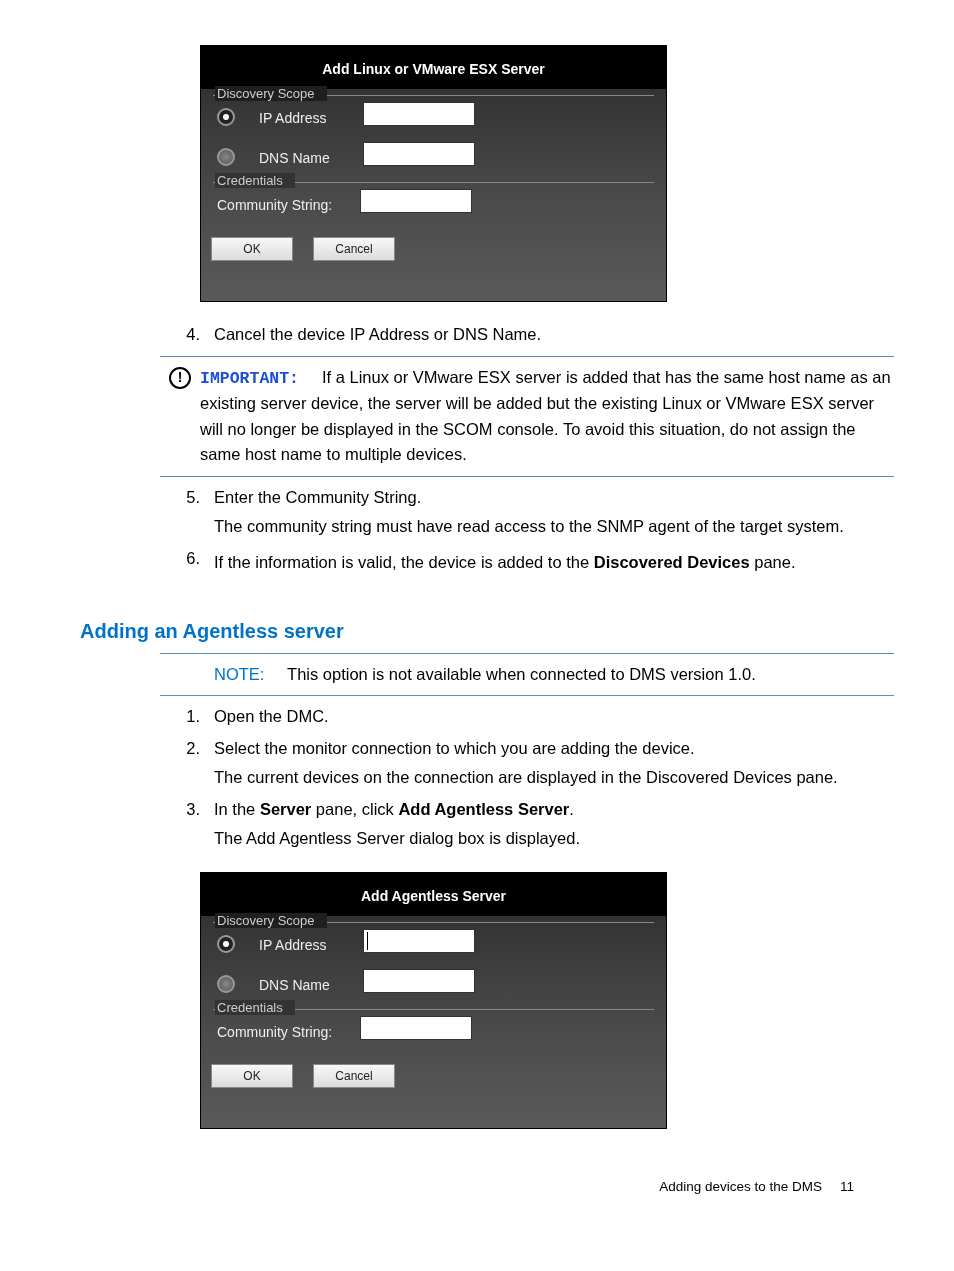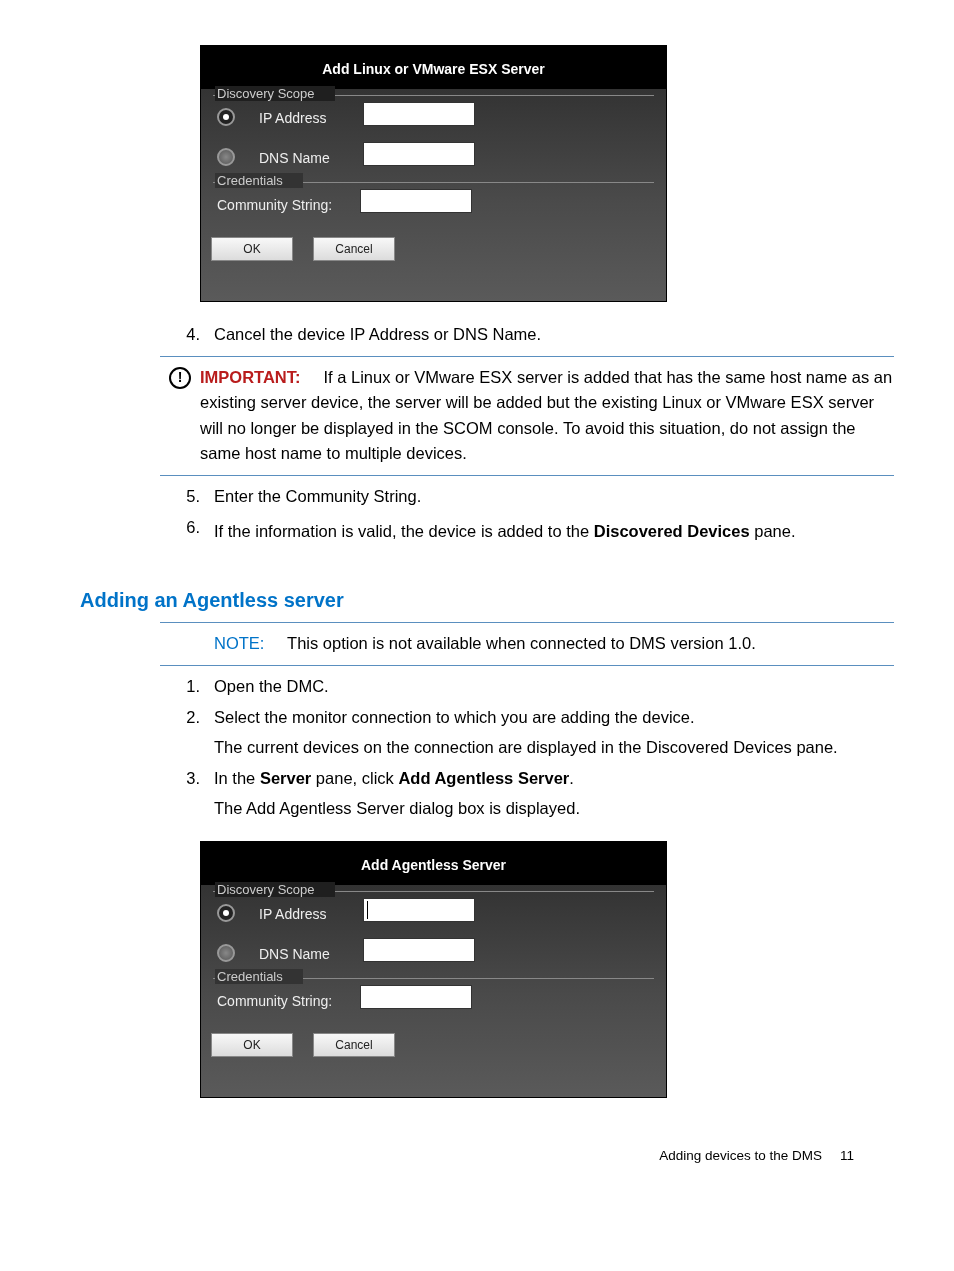--- a/index.html
+++ b/index.html
@@ -135,22 +135,23 @@
     display: flex;
     align-items: center;
     justify-content: center;
     font-weight: bold;
     font-size: 14px;
   }
   .callout-body {
     flex: 1;
   }
   .important-label {
-    color: #b91c1c;
+    color: #1d4ed8;
     font-weight: bold;
+    font-family: Liberation Mono, monospace;
   }
   .note-label {
     color: #0073c8;
     font-weight: normal;
   }
   .section-heading {
     color: #0073c8;
     font-size: 20px;
     font-weight: bold;
     margin: 44px 0 10px 20px;
@@ -170,21 +171,21 @@
   .fs-container .topline {
     border-top: 1px solid #888;
     position: relative;
   }
   .fs-container .legend {
     position: absolute;
     top: -9px;
     left: 2px;
     font-size: 13px;
     color: #ccc;
-    padding: 0 20px 0 2px;
+    padding: 0 12px 0 2px;
     z-index: 2;
   }
 </style>
 </head>
 <body>
 
 <div class="page">
 
   <div class="dialog">
     <div class="dialog-title">Add Linux or VMware ESX Server</div>
@@ -239,20 +240,21 @@
     </div>
   </div>
 
   <div class="divider"></div>
 
   <div class="ol">
     <div class="ol-item">
       <div class="ol-num">5.</div>
       <div class="ol-text">
         <div>Enter the Community String.</div>
+        <div class="sub">The community string must have read access to the SNMP agent of the target system.</div>
       </div>
     </div>
     <div class="ol-item">
       <div class="ol-num">6.</div>
       <div class="ol-text">
         <div class="sub">
           <span>If the information is valid, the device is added to the </span><b>Discovered Devices</b><span> pane.</span>
         </div>
       </div>
     </div>

